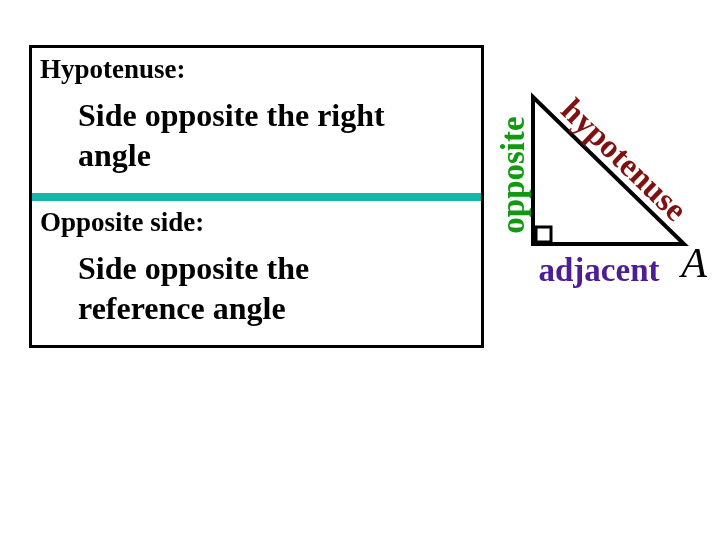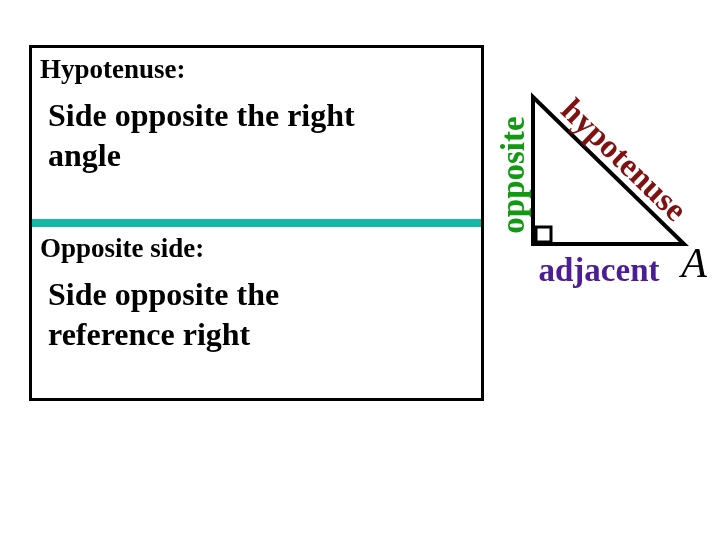--- a/index.html
+++ b/index.html
@@ -10,21 +10,21 @@
     background: #ffffff;
     font-family: "Liberation Serif", serif;
     overflow: hidden;
   }
   
   .def-table {
     position: absolute;
     left: 29px;
     top: 45px;
     width: 455px;
-    height: 356px;
+    height: 303px;
     border: 3px solid #000;
     box-sizing: border-box;
     display: flex;
     flex-direction: column;
     background: #fff;
   }
   .def-row {
     flex: 1 1 0;
     box-sizing: border-box;
     padding: 6px 8px 0 8px;
@@ -34,21 +34,21 @@
   .term {
     font-size: 27px;
     font-weight: bold;
     color: #000;
     line-height: 1.15;
   }
   .definition {
     font-size: 32px;
     font-weight: bold;
     color: #000;
-    margin: 10px 8px 0 8px;
+    margin: 10px 8px 0 38px;
     line-height: 40px;
     white-space: pre-line;
   }
   
   .tri-svg {
     position: absolute;
     left: 0;
     top: 0;
   }
   .side-label {
@@ -92,21 +92,21 @@
 
   <div class="def-table">
     <div class="def-row">
       <div class="term">Hypotenuse:</div>
       <div class="definition">Side opposite the right
 angle</div>
     </div>
     <div class="def-row">
       <div class="term">Opposite side:</div>
       <div class="definition">Side opposite the
-reference right</div>
+reference angle</div>
     </div>
   </div>
 
   <svg class="tri-svg" width="720" height="540" viewBox="0 0 720 540">
     <polygon points="533,97 533,244 684,244" fill="#ffffff" stroke="#000000" stroke-width="4" stroke-linejoin="miter"></polygon>
     <rect x="536" y="227" width="15" height="15" fill="none" stroke="#000000" stroke-width="3"></rect>
   </svg>
 
   <div class="side-label label-opposite" style="color: rgb(17, 153, 17);">opposite</div>
 

